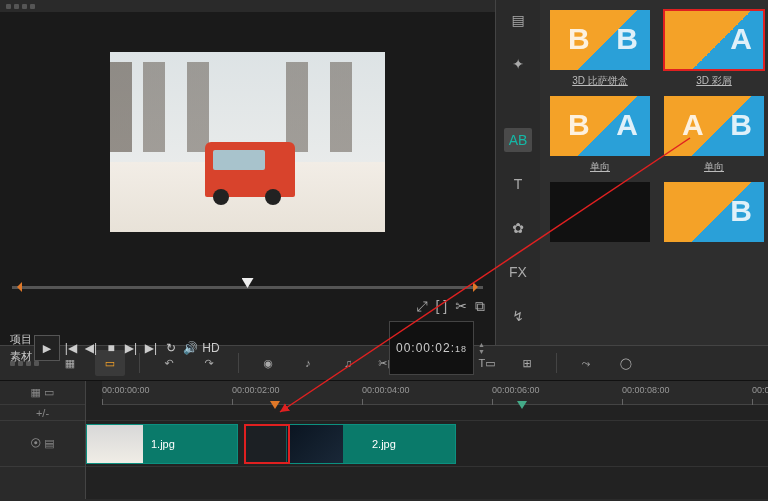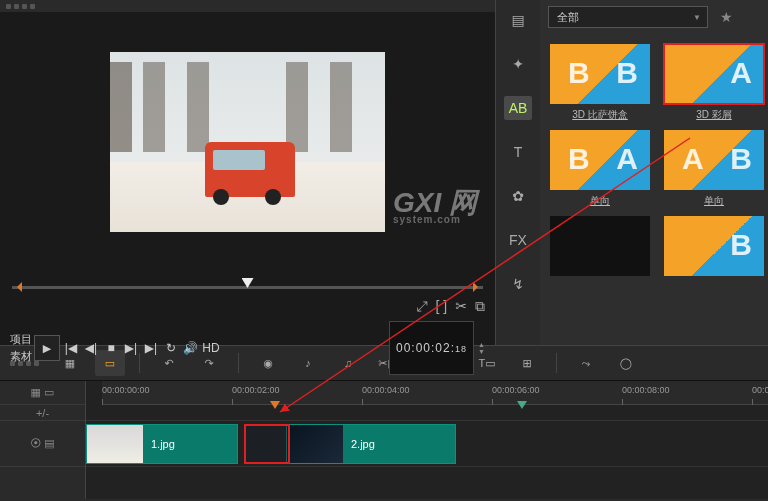--- a/index.html
+++ b/index.html
@@ -38,21 +38,21 @@
 .playbox{width:26px;height:26px;border:1px solid #555;background:#222;display:flex;align-items:center;justify-content:center;}
 .ctrl-btn{color:#ccc;font-size:12px;cursor:pointer;width:18px;text-align:center;}
 .timecode{margin-left:auto;background:#111;border:1px solid #444;padding:19px 6px;font-family:monospace;font-size:12px;letter-spacing:1px;}
 .timecode .frames{font-size:9px;}
 .spinners{display:flex;flex-direction:column;margin-left:2px;}
 .spinners span{font-size:7px;color:#888;line-height:7px;cursor:pointer;}
 
 .library-panel { flex:1; background: #2e2e2e; display:flex; }
 .lib-sidebar{width:44px;background:#2a2a2a;display:flex;flex-direction:column;align-items:center;padding-top:8px;gap:20px;}
 .lib-sidebar .sbtn{width:28px;height:24px;display:flex;align-items:center;justify-content:center;color:#aaa;font-size:14px;cursor:pointer;border-radius:2px;}
-.lib-sidebar .sbtn.active{background:#4a4a4a;color:#bef264;}
+.lib-sidebar .sbtn.active{background:#4a4a4a;color:#14b8a6;margin-top:32px;}
 .lib-main{flex:1;display:flex;flex-direction:column;}
 .lib-top{display:flex;align-items:center;padding:6px 8px;gap:8px;}
 .dropdown{flex:1;max-width:160px;height:22px;background:#222;border:1px solid #555;display:flex;align-items:center;padding:0 8px;font-size:11px;position:relative;}
 .dropdown::after{content:"▼";position:absolute;right:6px;font-size:8px;color:#888;}
 .star{color:#888;font-size:14px;margin-left:4px;}
 .fx-grid{flex:1;padding:10px 4px 10px 10px;display:grid;grid-template-columns:100px 100px;gap:8px 14px;align-content:start;overflow:hidden;}
 .fx-item{display:flex;flex-direction:column;align-items:center;gap:4px;}
 .fx-thumb{width:100px;height:60px;background:linear-gradient(135deg,#f4a228 55%,#2aa0d8 55%);position:relative;}
 .fx-thumb.sel{outline:2px solid #e02020;outline-offset:-1px;}
 .fx-thumb .letter{position:absolute;font-size:30px;font-weight:bold;color:#fff;opacity:.85;}
@@ -98,24 +98,20 @@
         <span class="dot"></span>
         <span class="dot"></span>
       </div>
     <div class="preview-canvas">
       <div class="preview-img">
         <div class="sky"></div>
           <div class="trees"></div>
           <div class="snow"></div>
           <div class="van"></div>
       </div>
-      <div class="watermark">
-        <span>GXI 网</span>
-        <small>system.com</small>
-      </div>
     </div>
     <div class="scrubber">
       <div class="scrub-track"></div>
       <div class="scrub-arrow l"></div>
       <div class="scrub-handle"></div>
       <div class="scrub-arrow r"></div>
     </div>
     <div class="transport-row">
       <div class="small-icons">
         <span>⤢</span>
@@ -154,26 +150,20 @@
     <div class="lib-sidebar" id="lib-sidebar">
         <div class="sbtn">▤</div>
         <div class="sbtn">✦</div>
         <div class="sbtn active">AB</div>
         <div class="sbtn">T</div>
         <div class="sbtn">✿</div>
         <div class="sbtn">FX</div>
         <div class="sbtn">↯</div>
       </div>
     <div class="lib-main">
-      <div class="lib-top">
-        <div class="dropdown">
-            <span>全部</span>
-          </div>
-        <span class="star">★</span>
-      </div>
       <div class="fx-grid" id="fx-grid">
           <div class="fx-item">
             <div class="fx-thumb">
               <span class="letter l1">B</span>
               <span class="letter l2">B</span>
             </div>
             <div class="fx-label">3D 比萨饼盒</div>
           </div>
           <div class="fx-item">
             <div class="fx-thumb sel">
@@ -252,21 +242,21 @@
       <div class="marker" style="left: 168px;"></div>
       <div class="marker" style="left: 415px; background: rgb(68, 170, 136);"></div>
     </div>
   <div class="track-area">
     <div class="track thin"></div>
     <div class="track" id="video-track">
         <div class="clip" style="left: 0px; width: 152px;">
           <div class="thumb"></div>
           <span class="clabel">1.jpg</span>
         </div>
-        <div class="clip" style="left: 200px; width: 170px;">
+        <div class="clip" style="left: 200px; width: 170px; gap: 21px;">
           <div class="thumb dark"></div>
           <span class="clabel">2.jpg</span>
         </div>
         <div class="trans-box" style="left: 158px; width: 46px;"></div>
       </div>
   </div>
 </div>
 
 <svg class="arrow" style="left:260px;top:130px;width:440px;height:290px" viewBox="0 0 440 290">
   <defs>

